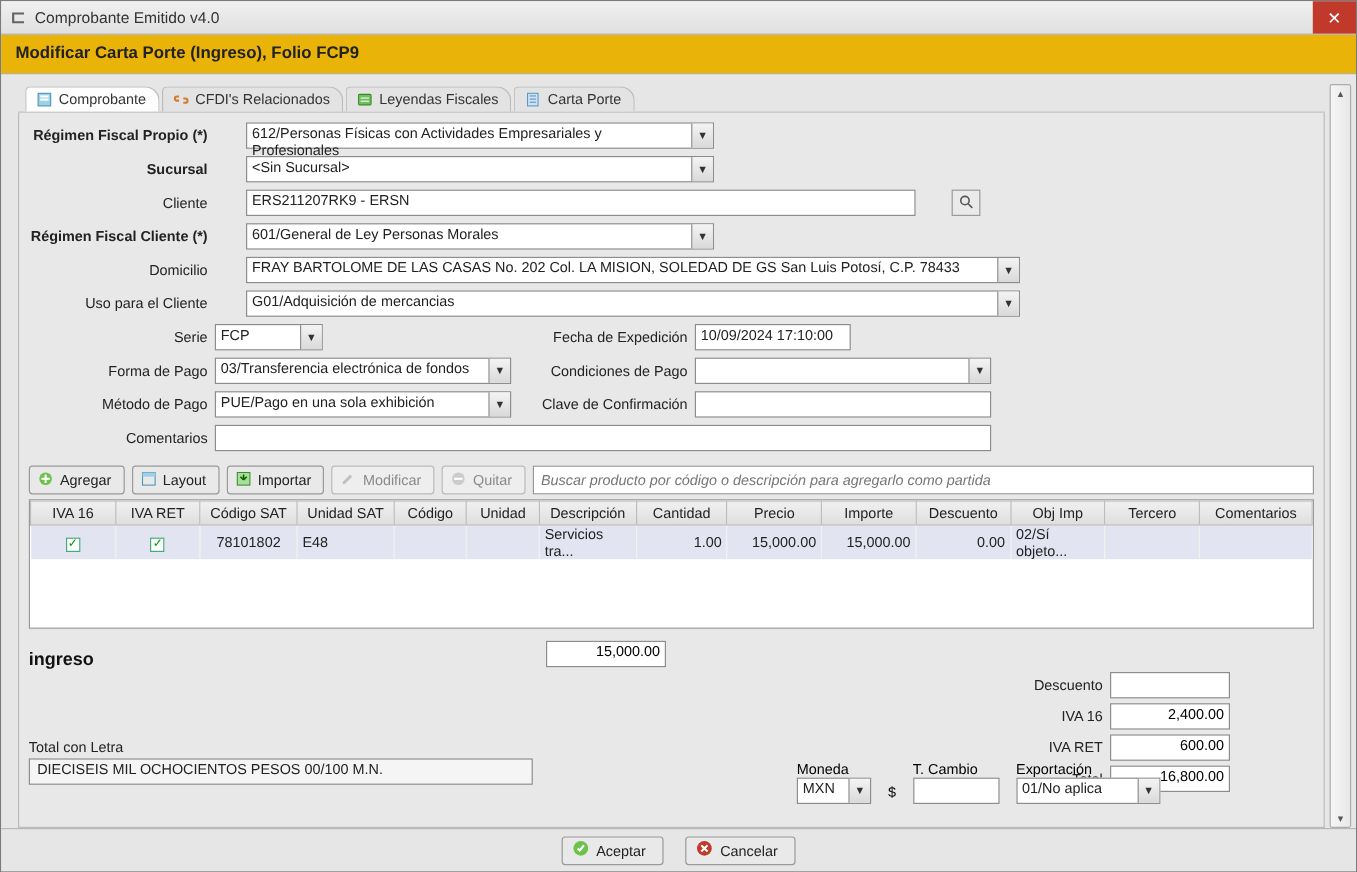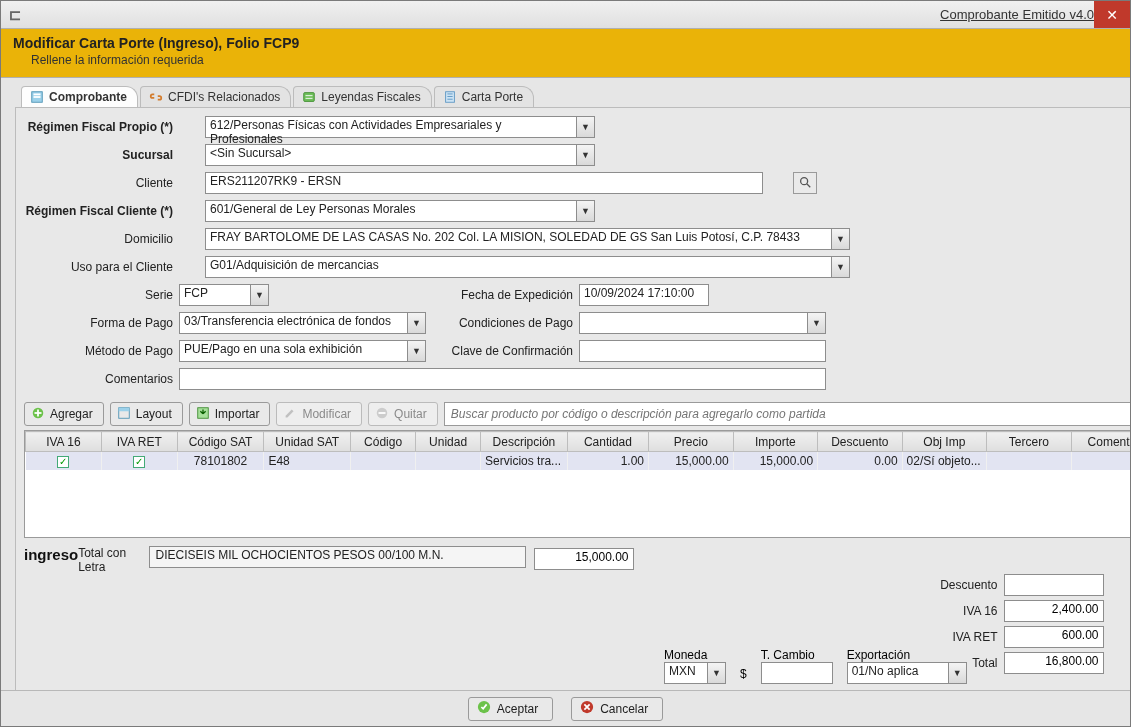--- a/index.html
+++ b/index.html
@@ -1,38 +1,38 @@
 <!DOCTYPE html>
 <html><head>
 <meta charset="utf-8">
 <style>
 * { box-sizing: border-box; margin: 0; padding: 0; font-family: "Segoe UI", Tahoma, sans-serif; font-size: 12px; }
 html, body { width: 1131px; height: 727px; background: #dcdcdc; overflow: hidden; }
 
 
 .window { width: 1131px; height: 727px; background: #e6e6e6; border: 1px solid #7a7a7a; display: flex; flex-direction: column; }
 .titlebar { height: 28px; background: linear-gradient(#f0f0f0,#e0e0e0); border-bottom: 1px solid #b0b0b0; display: flex; align-items: center; position: relative; }
-.titlebar .title { flex: 1; text-align: right; color: #333; font-size: 13px; text-decoration: underline; }
+.titlebar .title { flex: 1; text-align: left; color: #333; font-size: 13px; }
 .titlebar .sys-icon { width: 28px; text-align: center; color: #666; font-family: serif; font-size:15px; font-weight:bold; }
 .titlebar .close { width: 36px; height: 100%; background: #c0392b; color: #fff; display:flex; align-items:center; justify-content:center; font-size:14px; cursor:pointer; }
 
 .headerarea { padding: 6px 12px 10px 12px; border-bottom: 1px solid #b0b0b0; background:#eab308; }
 .headerarea .h1 { font-size: 14px; font-weight: bold; color: #222; }
 .headerarea .h2 { font-size: 12px; color: #333; margin-left: 18px; margin-top:2px; }
 
 .content { flex: 1; display:flex; padding: 8px 4px 0 14px; background:#e6e6e6; position:relative; overflow:hidden;}
 .content-inner { flex:1; display:flex; flex-direction:column; }
 .scrollbar { width:18px; background: linear-gradient(90deg,#f6f6f6,#e7e7e7); border:1px solid #adadad; border-radius:2px; position:relative; margin-left:4px; }
 .scrollbar::before { content:"▴"; position:absolute; top:2px; left:0; right:0; text-align:center; font-size:9px; color:#555;}
 .scrollbar::after  { content:"▾"; position:absolute; bottom:2px; left:0; right:0; text-align:center; font-size:9px; color:#555;}
 
 
 .tabstrip { display:flex; align-items:flex-end; height:24px; border-bottom:1px solid #bcbcbc; padding-left:6px; gap:0; }
 .tab { padding:3px 10px 3px 8px; border:1px solid #bcbcbc; border-bottom:none; border-top-left-radius:4px; border-top-right-radius:12px; background:#e3e3e3; color:#333; display:flex; align-items:center; gap:5px; margin-right:2px; cursor:pointer; font-size:12px;}
-.tab.active { background:#fdfdfd; font-weight:700; }
+.tab.active { background:#fdfdfd; font-weight:400; }
 .tab .ic { width:14px; height:14px; display:inline-block; }
 
 .panel { border:1px solid #bcbcbc; border-top:none; background:#e8e8e8; flex:1; display:flex; flex-direction:column; }
 
 
 .form { padding:6px 8px 4px 8px; }
 .row { display:flex; align-items:center; min-height:26px; margin-bottom:2px;gap:26px; }
 .lbl { width:155px; text-align:right; padding-right:6px; color:#222; }
 .bold { font-weight:bold; }
 .field, .combo, .textinput { height:22px; border:1px solid #8d8d8d; background:#fff; color:#222; padding:1px 4px; }
@@ -55,21 +55,21 @@
 .grid { width:100%; table-layout:fixed; border-collapse:collapse; font-size:12px; }
 .grid th { background:linear-gradient(#f0f0f0,#dedede); border:1px solid #bdbdbd; height:20px; font-weight:normal; color:#222; padding:0 4px; text-align:center; }
 .grid td { border-right:1px solid #f0f0f0; height:18px; color:#222; padding:0 4px; text-align:right; }
 .grid td.l { text-align:left; }
 .grid td.c { text-align:center; }
 .grid tr.drow { background:#e2e4f2; }
 .chk { width:12px; height:12px; border:1px solid #4a7; background:#fff; display:inline-flex; align-items:center; justify-content:center; color:#090; font-size:10px; line-height:10px; }
 
 
 .totals { display:flex; padding:8px 8px 0 8px; gap:8px; }
-.totals .left { flex:1; display:flex; flex-direction:row; justify-content:center; }
+.totals .left { flex:1; display:flex; flex-direction:column; justify-content:center; }
 .totals .left .ingreso { font-weight:bold; font-size:15px; color:#111; margin-bottom:58px; }
 .totals .left .tcl-label { color:#222; margin-bottom:2px; }
 .totals .left .tcl { height:22px; border:1px solid #8d8d8d; background:#f5f5f5; color:#222; padding:1px 6px; width:420px; }
 .totals .right { width:640px; }
 .totals .kvs { display:flex; flex-direction:column; align-items:flex-start; }
 .totals .kvs .kv { display:flex; align-items:center; height:26px; }
 .totals .kvs .kv .k { width:470px; text-align:right; padding-right:6px; font-weight:500; color:#222;}
 .totals .kvs .kv .v { width:100px; height:22px; border:1px solid #8d8d8d; background:#fff; padding:1px 4px; text-align:right; }
 
 
@@ -85,21 +85,20 @@
 <div class="window">
 
   <div class="titlebar">
     <div class="sys-icon">⊏</div>
     <div class="title">Comprobante Emitido v4.0</div>
     <div class="close">✕</div>
   </div>
 
   <div class="headerarea">
     <div class="h1">Modificar Carta Porte (Ingreso), Folio FCP9</div>
-    <div class="h2">Rellene la información requerida</div>
   </div>
 
   <div class="content">
     <div class="content-inner">
 
       <div class="tabstrip">
         <div class="tab active">
           <span class="ic"><svg class="svg-ic" viewBox="0 0 16 16">
                 <rect x="2" y="2" width="12" height="12" fill="#9cd1ea" stroke="#4b91b3"></rect>
                 <rect x="4" y="4" width="8" height="2" fill="#fff"></rect>

